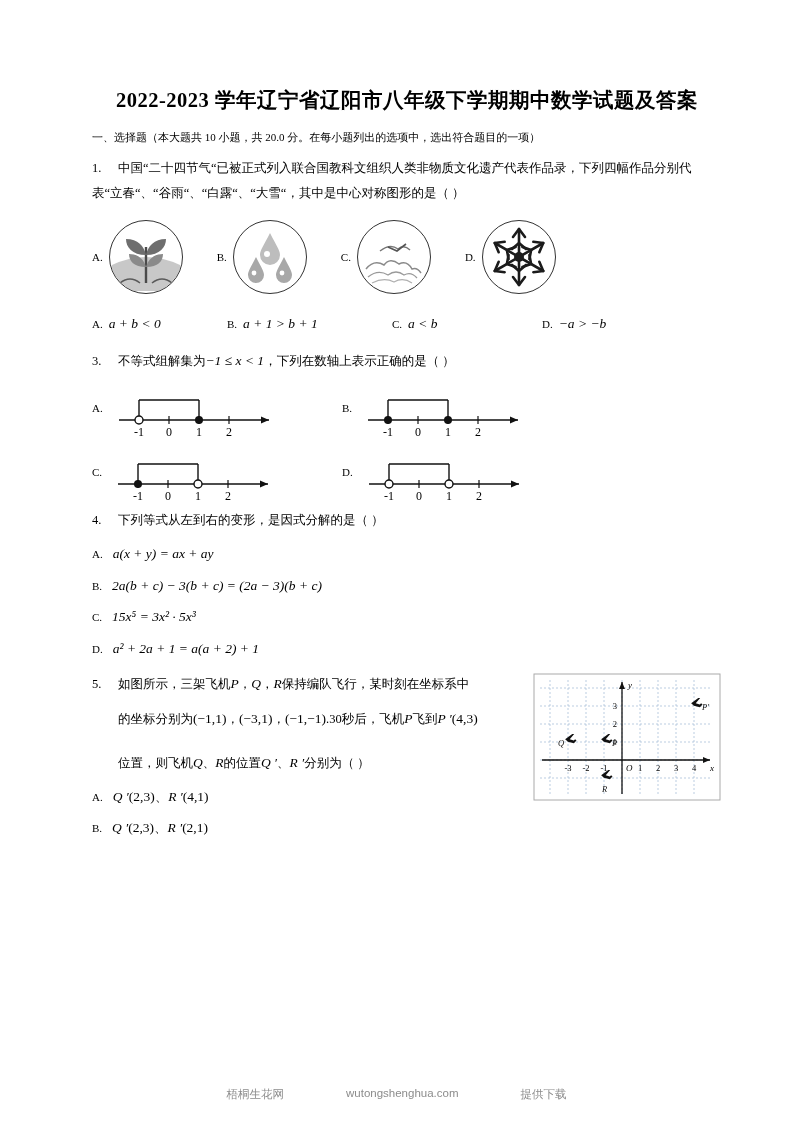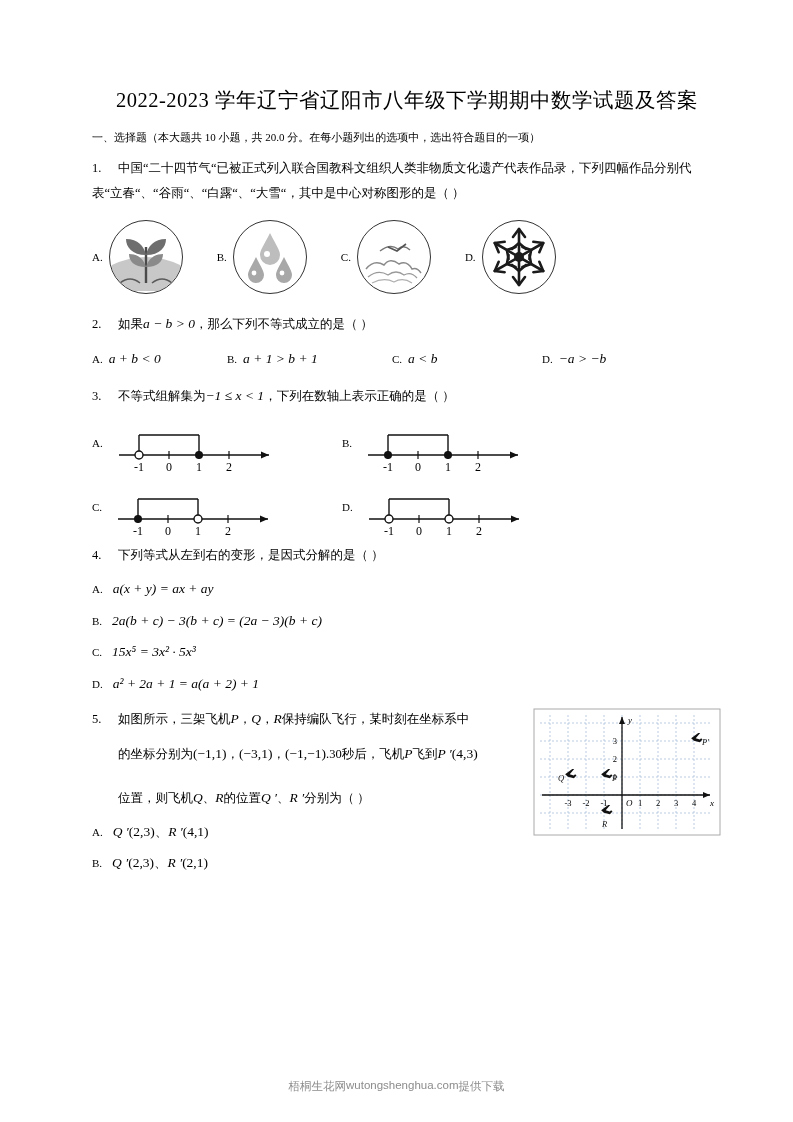--- a/index.html
+++ b/index.html
@@ -17,21 +17,21 @@
     width:793px;height:1122px;
   }
   .content{
     position:absolute;
     left:92px;top:86px;
     width:630px;
   }
   h1.title{
     font-family:"Liberation Serif", serif;
     font-size:20.5px;
-    font-weight:normal;
+    font-weight:bold;
     letter-spacing:0.5px;
     text-align:center;
     margin:0 0 14px 0;
     line-height:1.4;
     white-space:nowrap;
   }
   .section-head{
     font-size:11px;
     margin:6px 0 10px 0;
     line-height:1.6;
@@ -121,23 +121,24 @@
     position:absolute;
     right:0px;
     top:2px;
     width:190px;height:130px;
   }
   .q5-text{width:425px;}
   
   .footer{
     position:absolute;
     left:0;right:0;
-    bottom:28px;
+    bottom:20px;
     display:flex;
     justify-content:center;
+    gap:62px;
     font-size:11.5px;
     color:#8c8c8c;
     font-family:"Liberation Sans", sans-serif;
   }
 </style>
 </head>
 <body>
 
 <div class="page">
   <div class="content">
@@ -225,23 +226,20 @@
                 <path d="M36 22 l-7 6 M36 22 l7 6"></path>
                 <path d="M36 50 l-7 -6 M36 50 l7 -6"></path>
               </g>
             </g>
             <circle cx="36" cy="36" r="5" fill="#1b1b1b"></circle>
           </svg>
         </span>
       </div>
     </div>
 
-    <div class="q">
-      <span class="qnum">2.</span><span>如果</span><span class="mi" style="font-size:13.5px;">a − b &gt; 0</span><span>，那么下列不等式成立的是（          ）</span>
-    </div>
 
     <div class="opt-row" style="margin-top:8px;">
       <div class="opt" style="width:135px;">
         <span class="opt-lab">A.</span>
         <span class="opt-txt">a + b &lt; 0</span>
       </div>
       <div class="opt" style="width:165px;">
         <span class="opt-lab">B.</span>
         <span class="opt-txt">a + 1 &gt; b + 1</span>
       </div>

